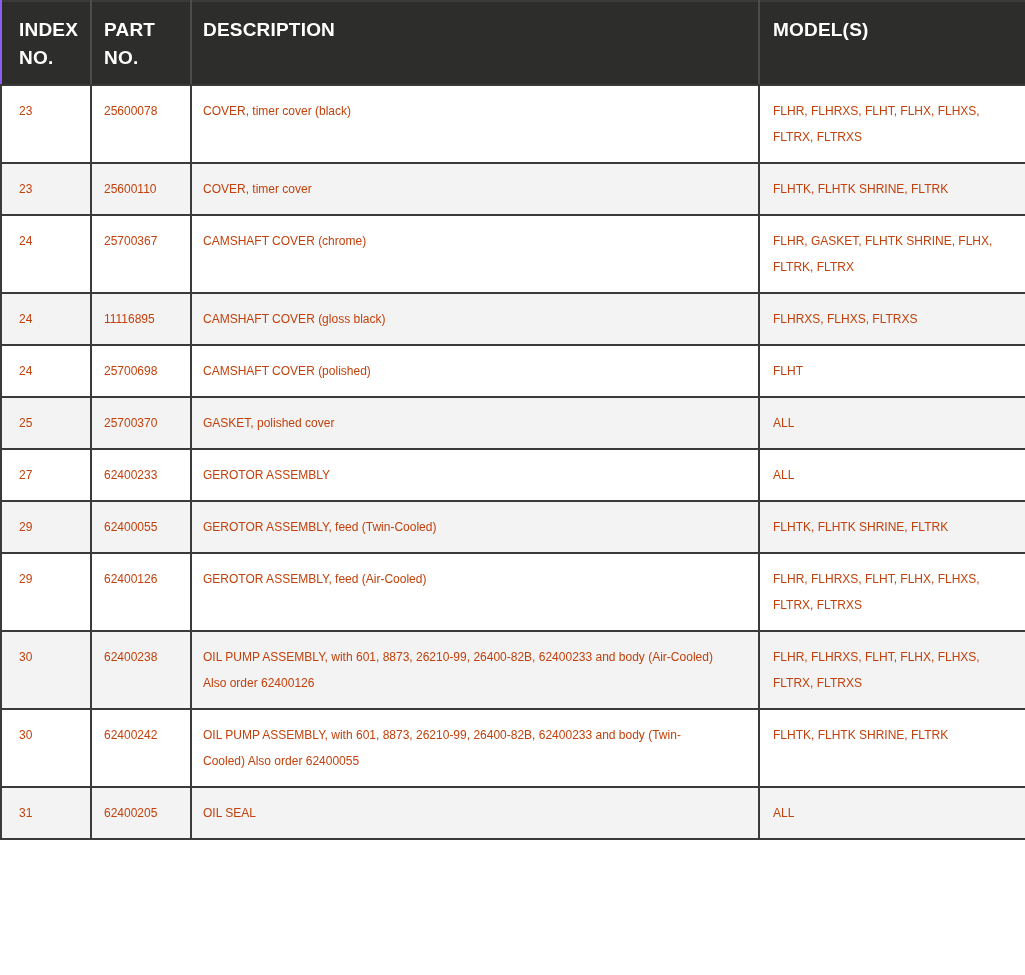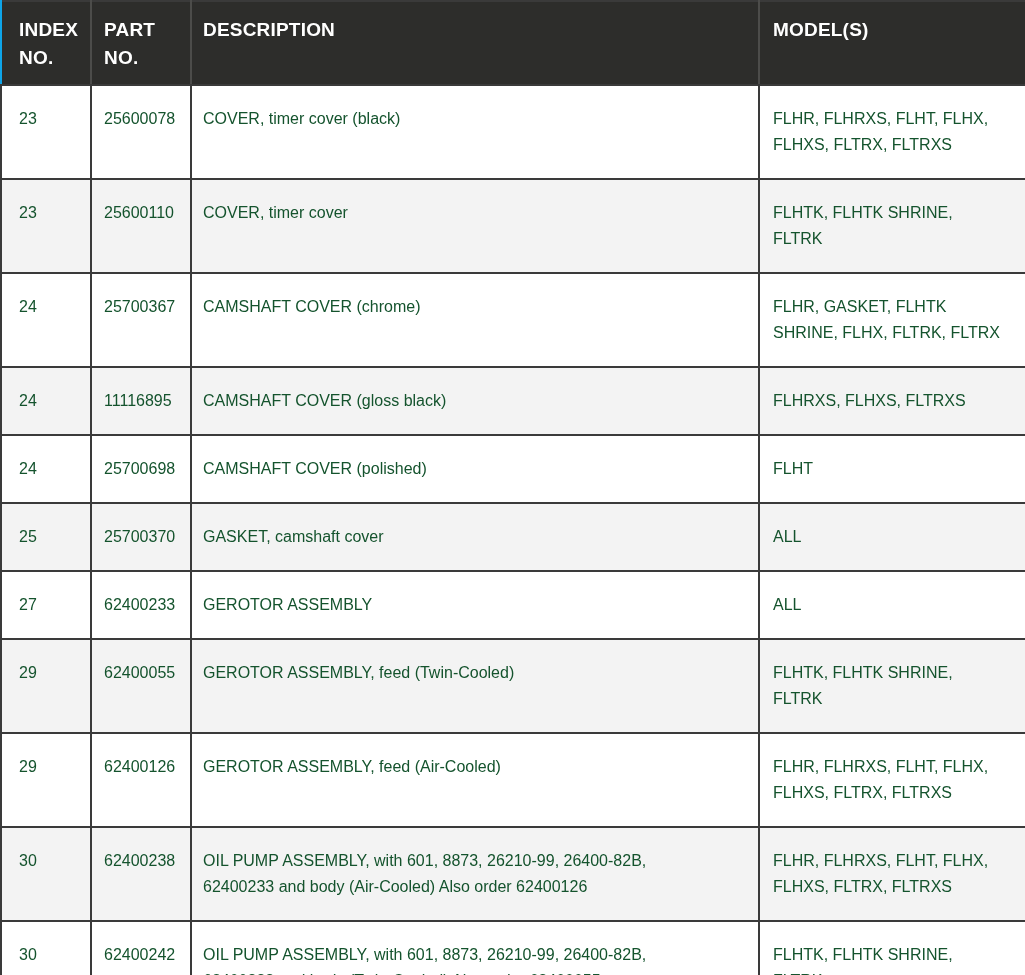--- a/index.html
+++ b/index.html
@@ -29,30 +29,30 @@
     font-size: 19px;
     line-height: 28px;
     font-weight: bold;
     text-align: left;
     vertical-align: top;
     padding: 14px 10px 12px 12px;
     border-left: 2px solid #4c4c4a;
     border-bottom: 2px solid #3a3a3a;
     letter-spacing: 0.2px;
   }
-  thead th:first-child { border-left: 2px solid #0ea5e9; }
+  thead th:first-child { border-left: 2px solid #8b5cf6; }
 
   tbody td {
     border: 2px solid #3a3a3a;
     vertical-align: top;
-    font-size: 16px;
+    font-size: 12px;
     line-height: 26px;
-    color: #14532d;
+    color: #c2410c;
     background: #ffffff;
-    padding: 20px 10px;
+    padding: 12px 10px;
   }
   tbody tr:nth-child(even) td { background: #f3f3f3; }
 
   th.h-index, td.c-index  { padding-left: 17px; }
   th.h-part,  td.c-part   { padding-left: 12px; }
   th.h-desc,  td.c-desc   { padding-left: 11px; }
   td.c-desc               { padding-right: 45px; }
   th.h-models, td.c-models{ padding-left: 13px; }
   td.c-models             { padding-right: 21px; margin-top: 12px; }
 </style>
@@ -101,21 +101,21 @@
       </tr>
       <tr>
         <td class="c-index">24</td>
         <td class="c-part">25700698</td>
         <td class="c-desc">CAMSHAFT COVER (polished)</td>
         <td class="c-models">FLHT</td>
       </tr>
       <tr>
         <td class="c-index">25</td>
         <td class="c-part">25700370</td>
-        <td class="c-desc">GASKET, camshaft cover</td>
+        <td class="c-desc">GASKET, polished cover</td>
         <td class="c-models">ALL</td>
       </tr>
       <tr>
         <td class="c-index">27</td>
         <td class="c-part">62400233</td>
         <td class="c-desc">GEROTOR ASSEMBLY</td>
         <td class="c-models">ALL</td>
       </tr>
       <tr>
         <td class="c-index">29</td>

